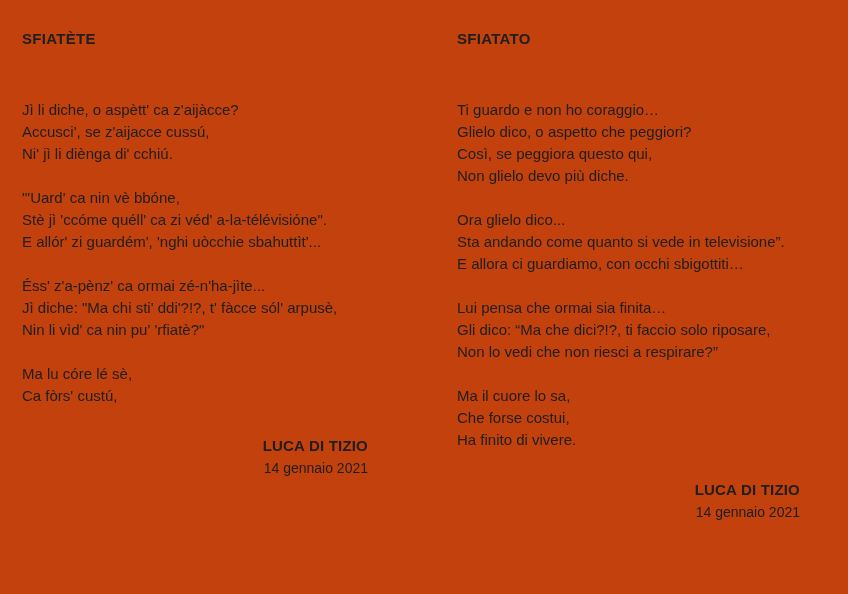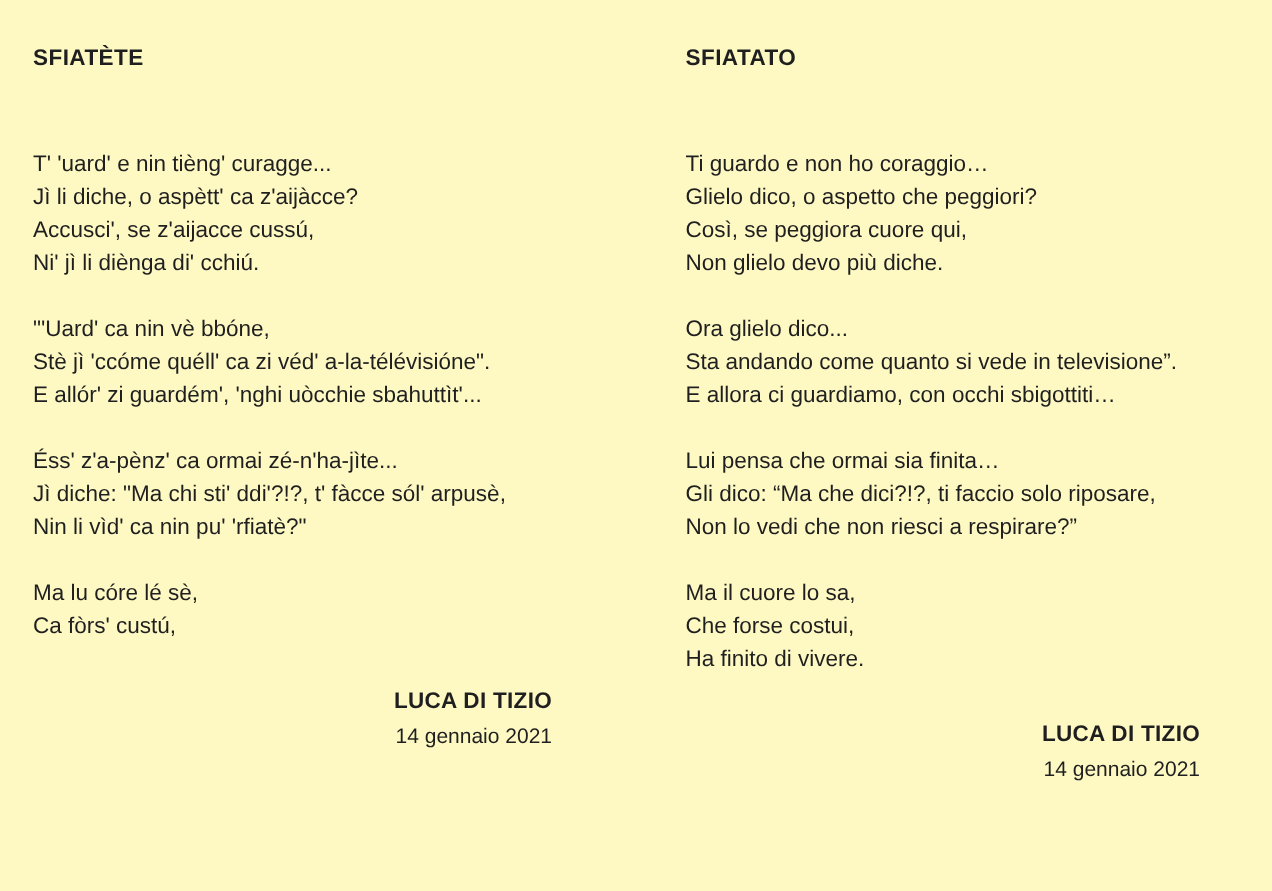--- a/index.html
+++ b/index.html
@@ -4,21 +4,21 @@
 <style>
   html, body {
     margin: 0;
     padding: 0;
     background: #ffffff;
   }
   .page {
     position: relative;
     width: 848px;
     height: 594px;
-    background: #fef9c3;
+    background: #c2410c;
     color: #1f1f1f;
     font-family: "Liberation Sans", "DejaVu Sans", sans-serif;
     overflow: hidden;
     display: flex;
     flex-direction: row;
   }
   .column {
     box-sizing: border-box;
     width: 424px;
     padding-top: 29px;
@@ -63,21 +63,20 @@
 </head>
 <body>
 
 <div class="page">
 
   <section class="column column-left">
     <h1 class="title">SFIATÈTE</h1>
 
     <div class="stanzas">
       <p class="stanza">
-        <span class="poem-line">T' 'uard' e nin tièng' curagge...</span>
         <span class="poem-line">Jì li diche, o aspètt' ca z'aijàcce?</span>
         <span class="poem-line">Accusci', se z'aijacce cussú,</span>
         <span class="poem-line">Ni' jì li diènga di' cchiú.</span>
       </p>
       <p class="stanza">
         <span class="poem-line">"'Uard' ca nin vè bbóne,</span>
         <span class="poem-line">Stè jì 'ccóme quéll' ca zi véd' a-la-télévisióne".</span>
         <span class="poem-line">E allór' zi guardém', 'nghi uòcchie sbahuttìt'...</span>
       </p>
       <p class="stanza">
@@ -97,21 +96,21 @@
     </footer>
   </section>
 
   <section class="column column-right">
     <h1 class="title">SFIATATO</h1>
 
     <div class="stanzas">
       <p class="stanza">
         <span class="poem-line">Ti guardo e non ho coraggio…</span>
         <span class="poem-line">Glielo dico, o aspetto che peggiori?</span>
-        <span class="poem-line">Così, se peggiora cuore qui,</span>
+        <span class="poem-line">Così, se peggiora questo qui,</span>
         <span class="poem-line">Non glielo devo più diche.</span>
       </p>
       <p class="stanza">
         <span class="poem-line">Ora glielo dico...</span>
         <span class="poem-line">Sta andando come quanto si vede in televisione”.</span>
         <span class="poem-line">E allora ci guardiamo, con occhi sbigottiti…</span>
       </p>
       <p class="stanza">
         <span class="poem-line">Lui pensa che ormai sia finita…</span>
         <span class="poem-line">Gli dico: “Ma che dici?!?, ti faccio solo riposare,</span>

